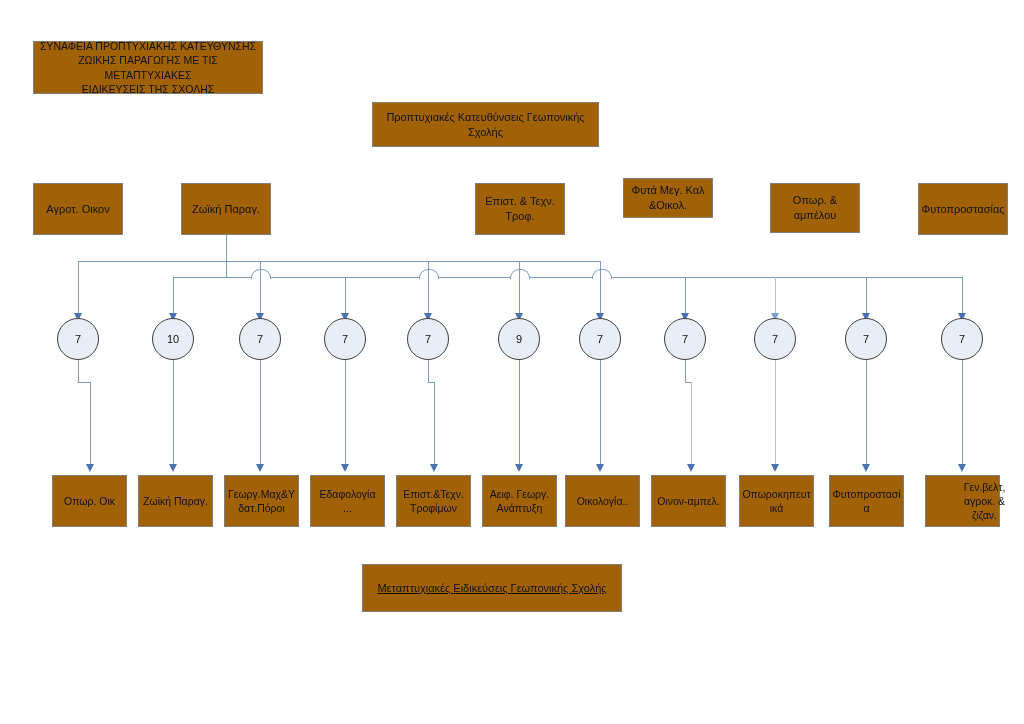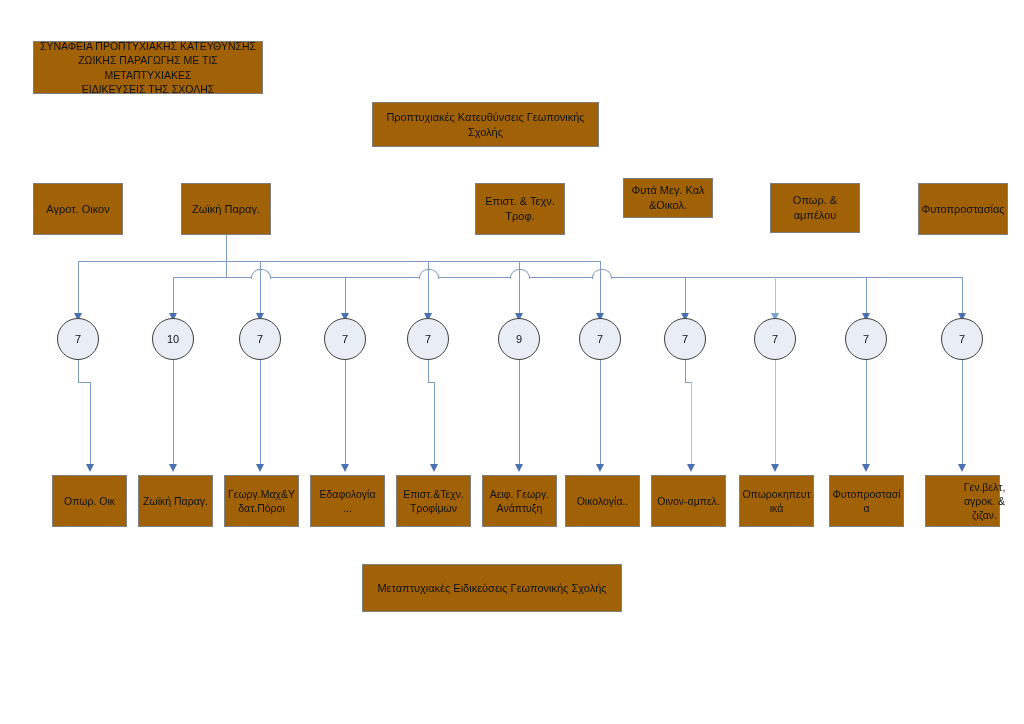--- a/index.html
+++ b/index.html
@@ -213,15 +213,15 @@
   <div class="box leaf-box" style="left:739px;top:475px;width:75px;height:52px;">Οπωροκηπευτ
 ικά</div>
 
   <div class="box leaf-box" style="left:829px;top:475px;width:75px;height:52px;">Φυτοπροστασί
 α</div>
 
   <div class="box leaf-box" style="left:925px;top:475px;width:75px;height:52px;padding-left:48px;">Γεν.βελτ,
 αγροκ. &amp;
 ζιζαν.</div>
 
-  <div class="box header-box" style="left:362px;top:564px;width:260px;height:48px;">Μεταπτυχιακές Ειδικεύσεις Γεωπονικής Σχολής</div>
+  <div class="box header-box" style="left:362px;top:564px;width:260px;height:48px;text-decoration:underline;">Μεταπτυχιακές Ειδικεύσεις Γεωπονικής Σχολής</div>
 
 </div>
 
 </body></html>

